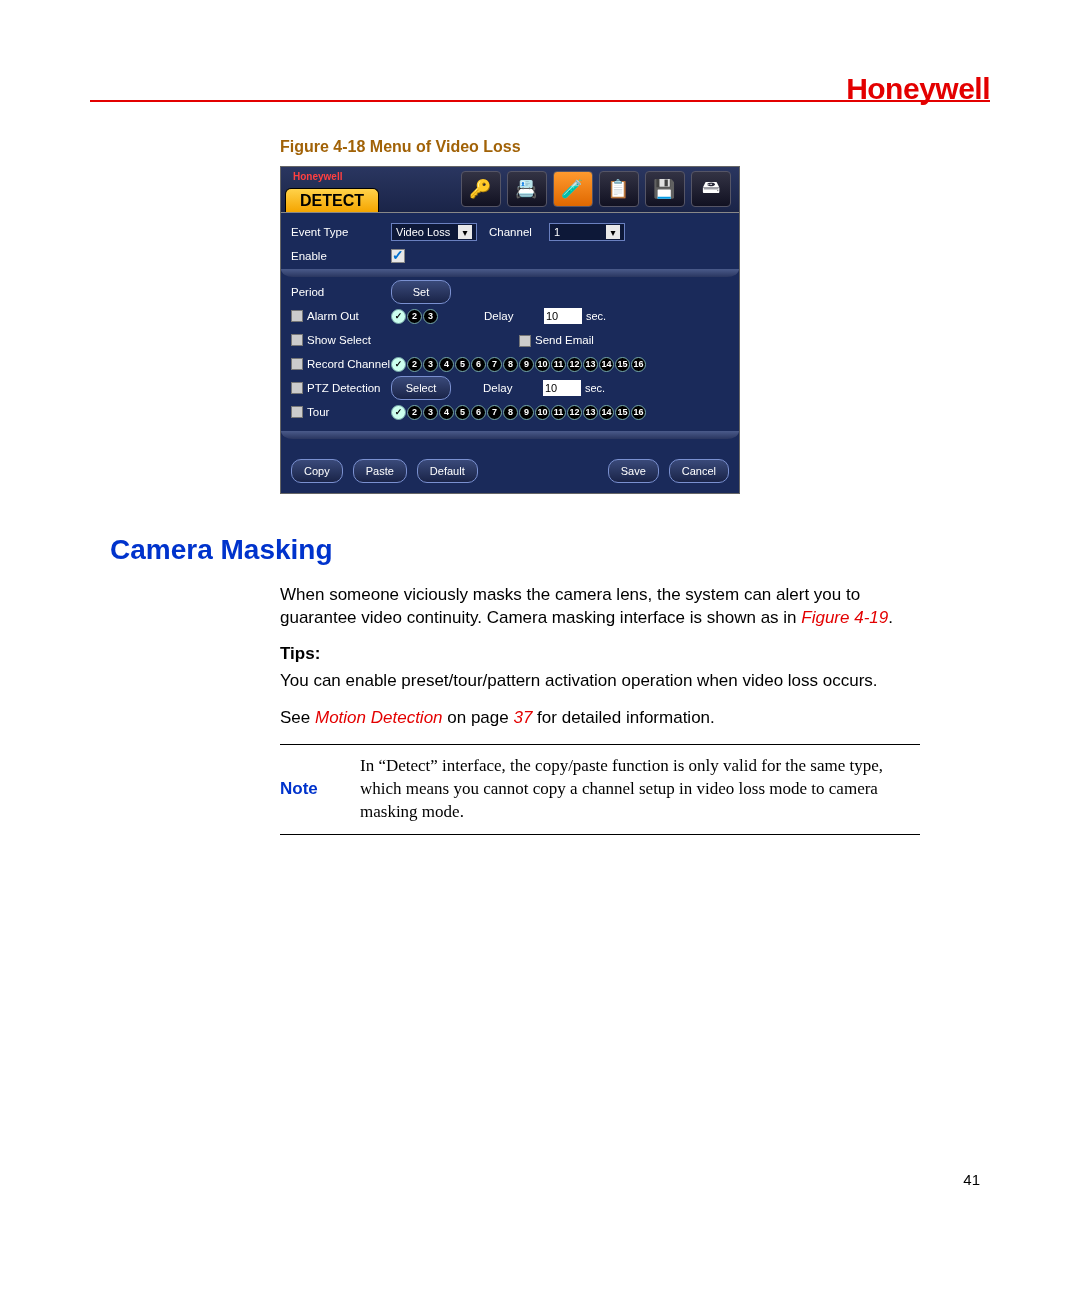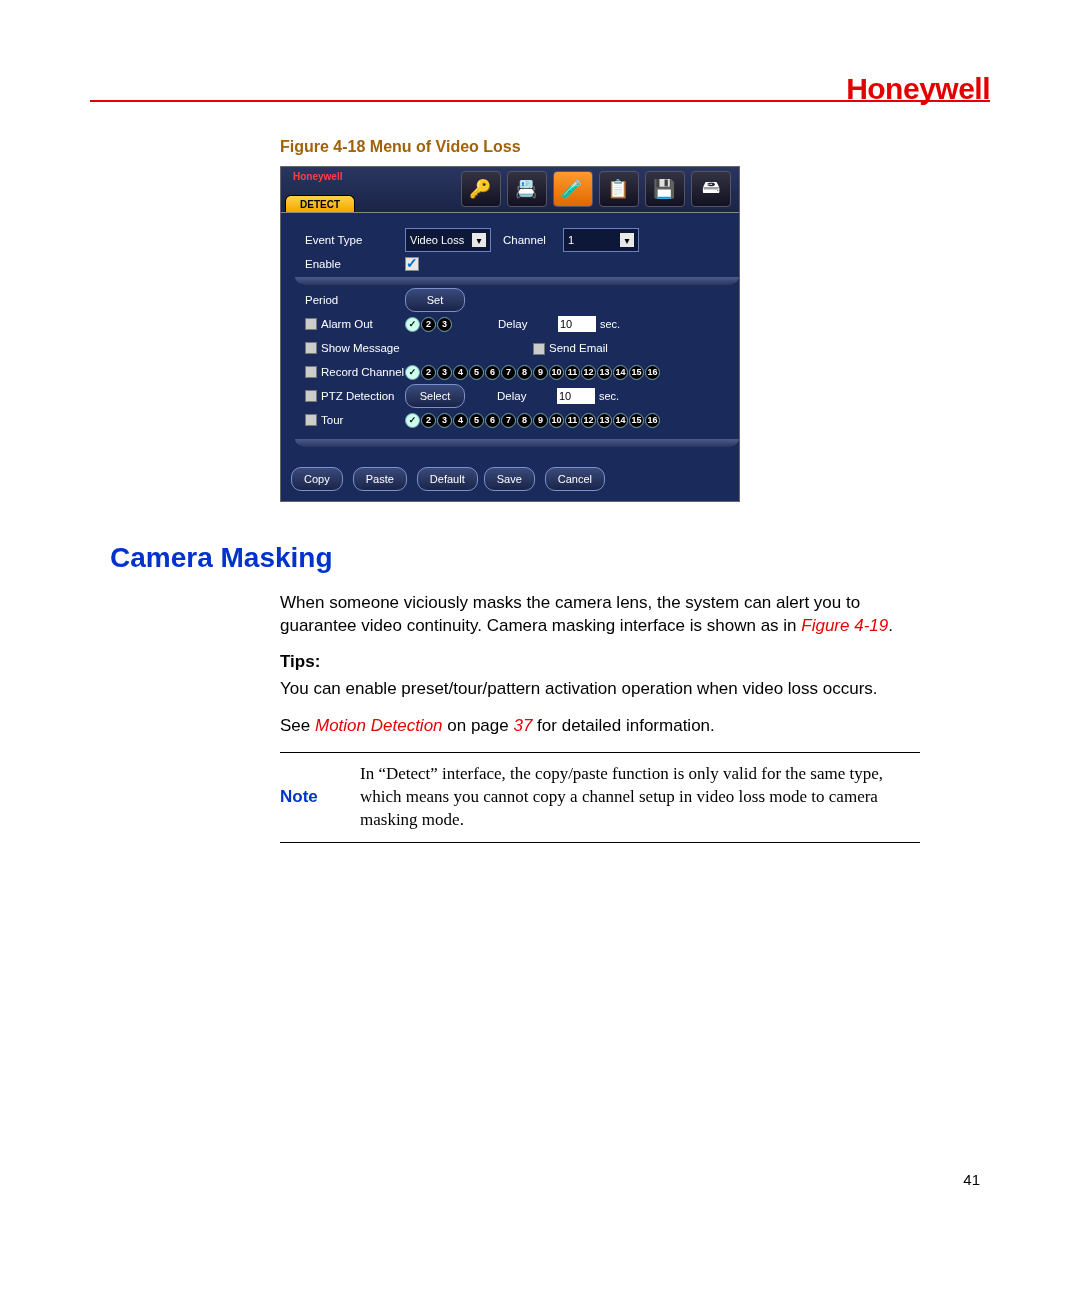--- a/index.html
+++ b/index.html
@@ -60,21 +60,21 @@
     color: #ff4040;
     font-weight: bold;
     font-size: 10px;
   }
   .dvr-tab {
     position: absolute;
     left: 4px;
     bottom: 0;
     background: linear-gradient(#ffd24a,#f5a500);
     color: #000;
-    font-size: 10px;
+    font-size: 16px;
     font-weight: bold;
     padding: 3px 14px 2px 14px;
     border-radius: 6px 6px 0 0;
     border: 1px solid #000;
     border-bottom: none;
   }
   .dvr-icons {
     position: absolute;
     right: 8px;
     top: 4px;
@@ -87,37 +87,36 @@
     background: linear-gradient(#334, #112);
     border: 1px solid #556;
     border-radius: 4px;
     display: flex;
     align-items: center;
     justify-content: center;
     font-size: 18px;
   }
   .dvr-icon-slot.hl { background: linear-gradient(#ff9a2e,#e06800); }
   .dvr-body {
-    padding: 16px 10px 6px 10px;
-    margin-left: 14px;
+    padding: 8px 10px 6px 10px;
   }
   .row {
     display: flex;
     align-items: center;
     height: 22px;
     margin-bottom: 2px;
   }
   .lbl { width: 100px; font-size: 11.5px; }
   .lbl2 { width: 60px; font-size: 11.5px; text-align:left; }
   .sel {
     background: #0d1838;
     border: 1px solid #6a80c0;
     color: #fff;
     font-size: 11px;
-    height: 24px;
+    height: 18px;
     padding: 0 4px;
     display: inline-flex;
     align-items: center;
     justify-content: space-between;
     width: 86px;
   }
   .sel .arrow {
     background:#e8e8e8;
     color:#000;
     width:14px;
@@ -196,20 +195,21 @@
     align-items:center;
     justify-content:center;
     border:1px solid #7aa;
   }
   .dot.on {
     background:#cfe;
     color:#000;
   }
   .dvr-footer {
     display:flex;
+    justify-content:space-between;
     padding:10px 10px 10px 10px;
     gap:6px;
   }
   .dvr-footer-left, .dvr-footer-right { display:flex; gap:10px; }
   
   .section-title {
     color:#0033cc;
     font-weight:bold;
     font-size:28px;
     margin:40px 0 18px -170px;
@@ -307,21 +307,21 @@
               <span class="dot on">✓</span>
               <span class="dot">2</span>
               <span class="dot">3</span>
             </span>
           <span style="width:46px"></span>
           <span class="lbl2">Delay</span>
           <span class="numfield">10</span>
           <span style="margin-left:4px;font-size:11px">sec.</span>
         </div>
         <div class="row">
-          <span class="lbl" style="width:120px"><span class="cb"></span><span>Show Message</span></span>
+          <span class="lbl" style="width:120px"><span class="cb"></span><span>Show Select</span></span>
           <span style="width:108px"></span>
           <span><span class="cb"></span><span style="font-size:11.5px">Send Email</span></span>
         </div>
         <div class="row">
           <span class="lbl" style="width:100px"><span class="cb"></span><span>Record Channel</span></span>
           <span class="ch-dots" id="record-dots">
               <span class="dot on">✓</span>
               <span class="dot">2</span>
               <span class="dot">3</span>
               <span class="dot">4</span>

